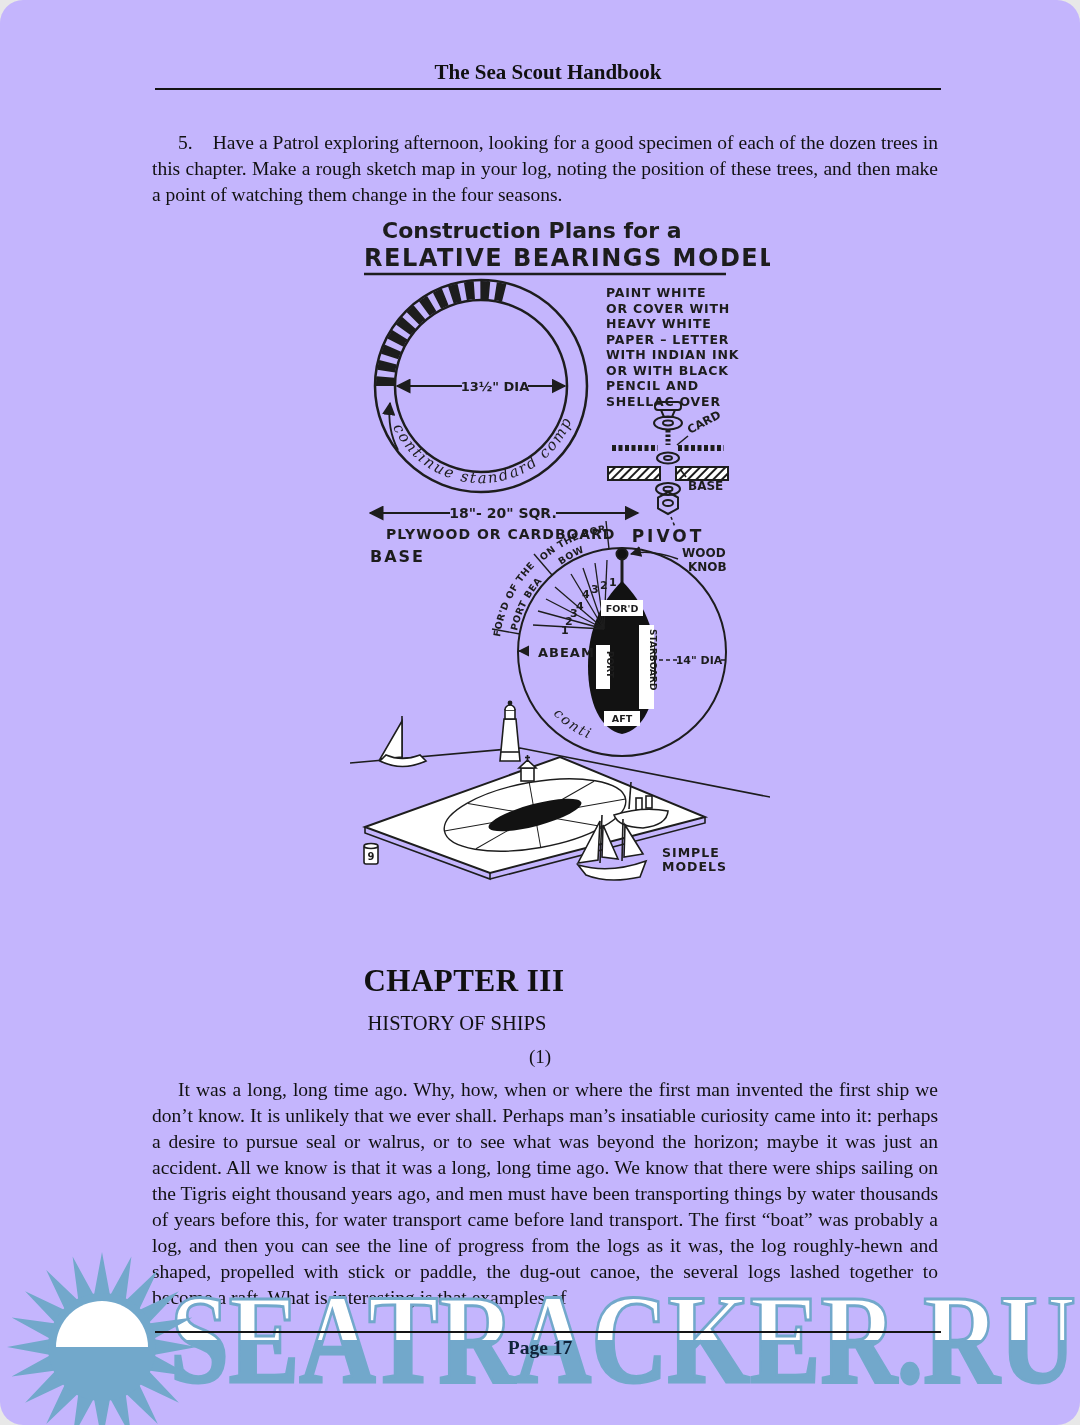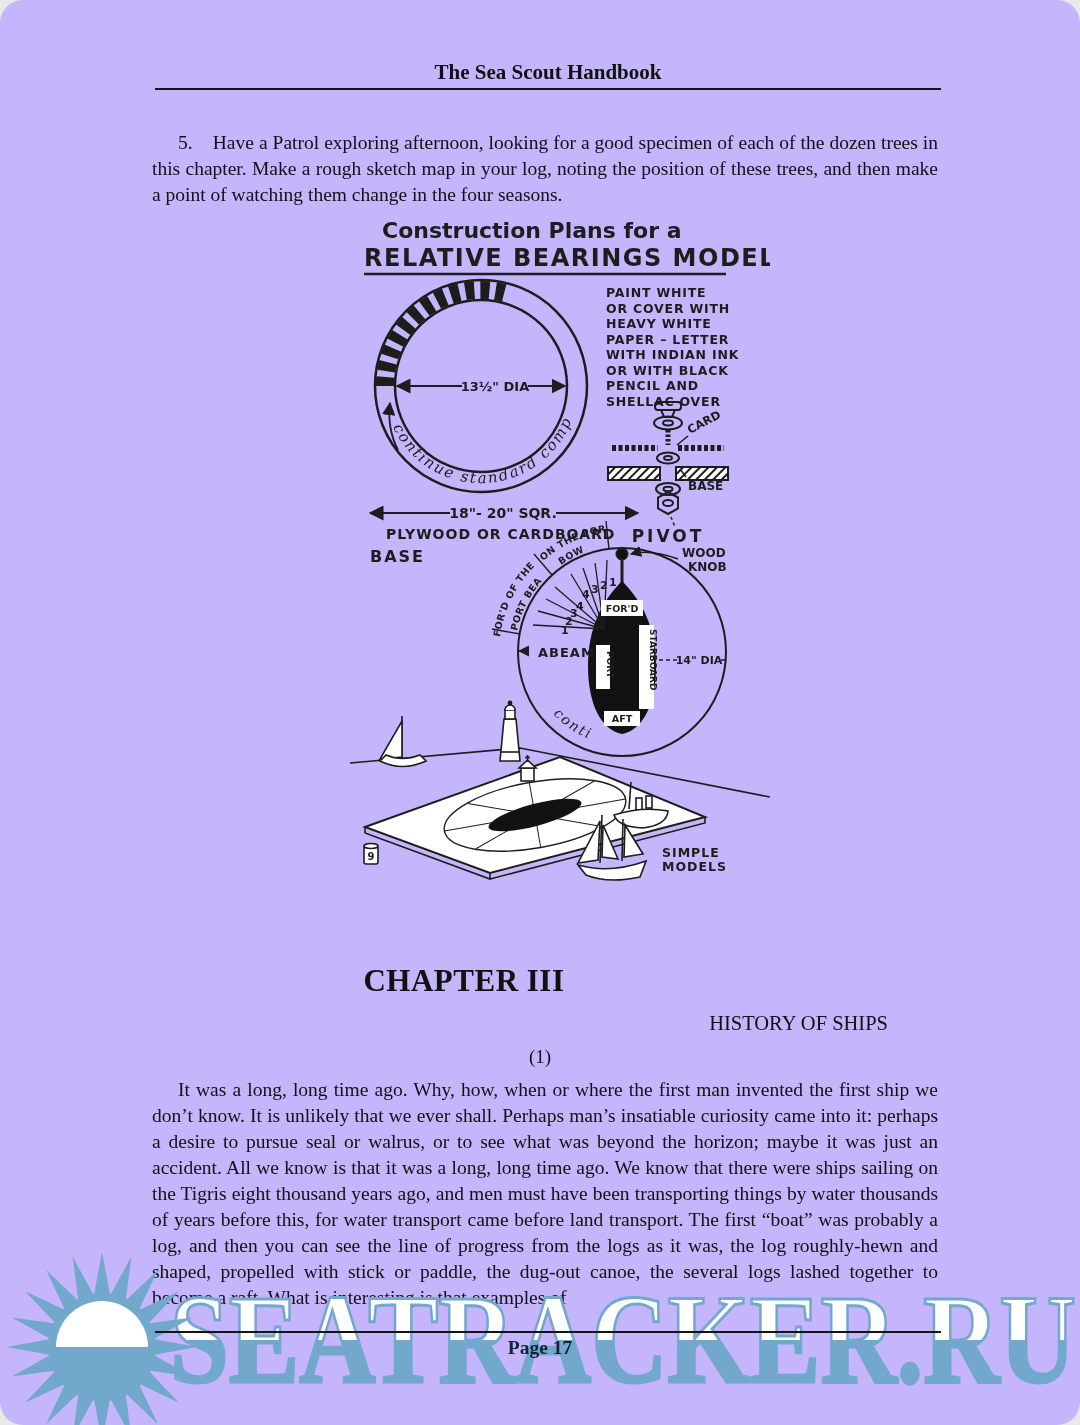--- a/index.html
+++ b/index.html
@@ -9,21 +9,21 @@
              font-size:21px;font-weight:bold;}
   .rule{position:absolute;left:155px;width:786px;height:2px;background:#141414;}
   .hdr-rule{top:88px;}
   .ftr-rule{top:1331px;z-index:10;}
   .body-par{position:absolute;left:152px;width:786px;font-size:19.5px;line-height:26px;
             text-align:justify;margin:0;}
   .intro{top:130px;text-indent:26px;}
   .chap-par{top:1077px;text-indent:26px;}
   .chap-title{position:absolute;top:963px;left:0;width:928px;text-align:center;
               font-size:31px;font-weight:bold;letter-spacing:.5px;}
-  .chap-sub{position:absolute;top:1012px;left:0;width:888px;text-align:right;font-size:20.5px;}
+  .chap-sub{position:absolute;top:1012px;left:13px;width:888px;text-align:center;font-size:20.5px;}
   .chap-sec{position:absolute;top:1046px;left:0;width:1080px;text-align:center;font-size:19px;}
   .ftr-page{position:absolute;top:1337px;left:0;width:1080px;text-align:center;
             font-size:19.5px;font-weight:bold;z-index:11;color:#10233a;}
   .fig{position:absolute;top:205px;left:350px;z-index:1;}
   .fig text{fill:#1d1d1d;}
   .hand{font-family:"DejaVu Sans",sans-serif;font-weight:bold;}
   .script{font-family:"DejaVu Serif",serif;font-style:italic;}
   .wm{position:absolute;top:0;left:0;z-index:5;pointer-events:none;}
   .sun{position:absolute;left:-3px;top:1242px;z-index:6;pointer-events:none;}
 </style>

